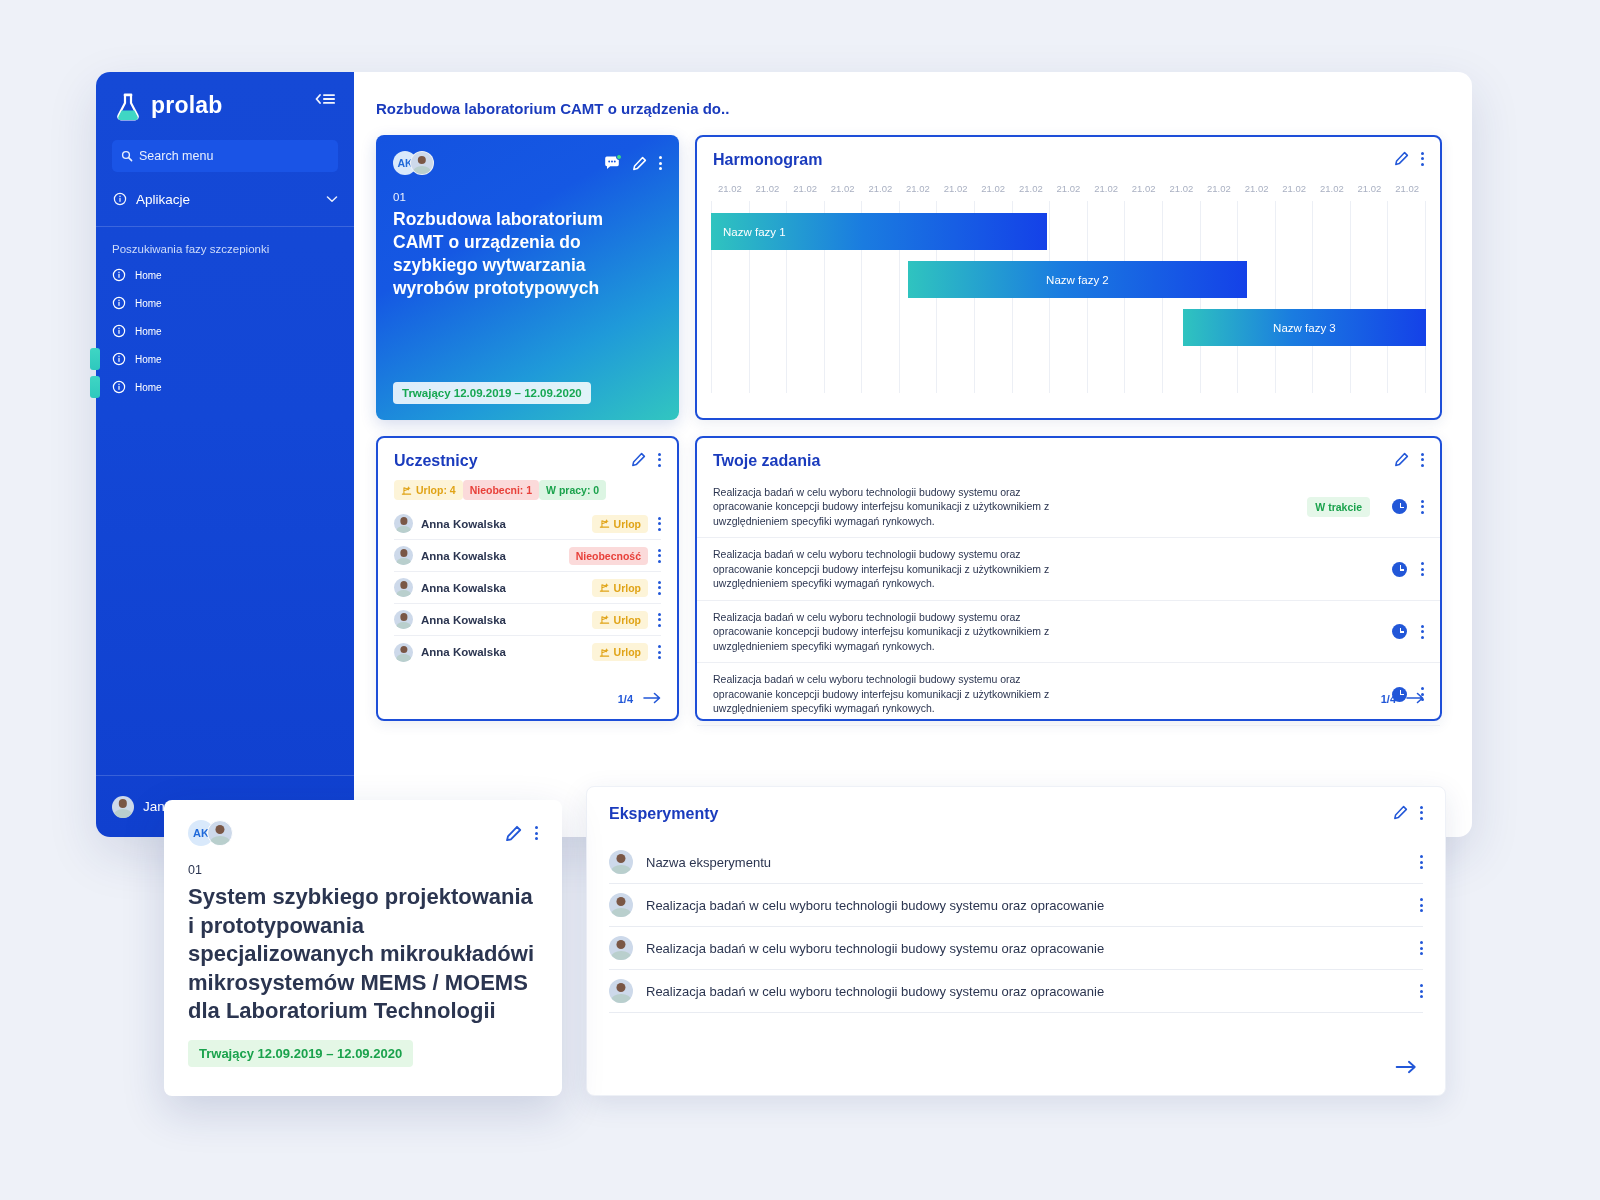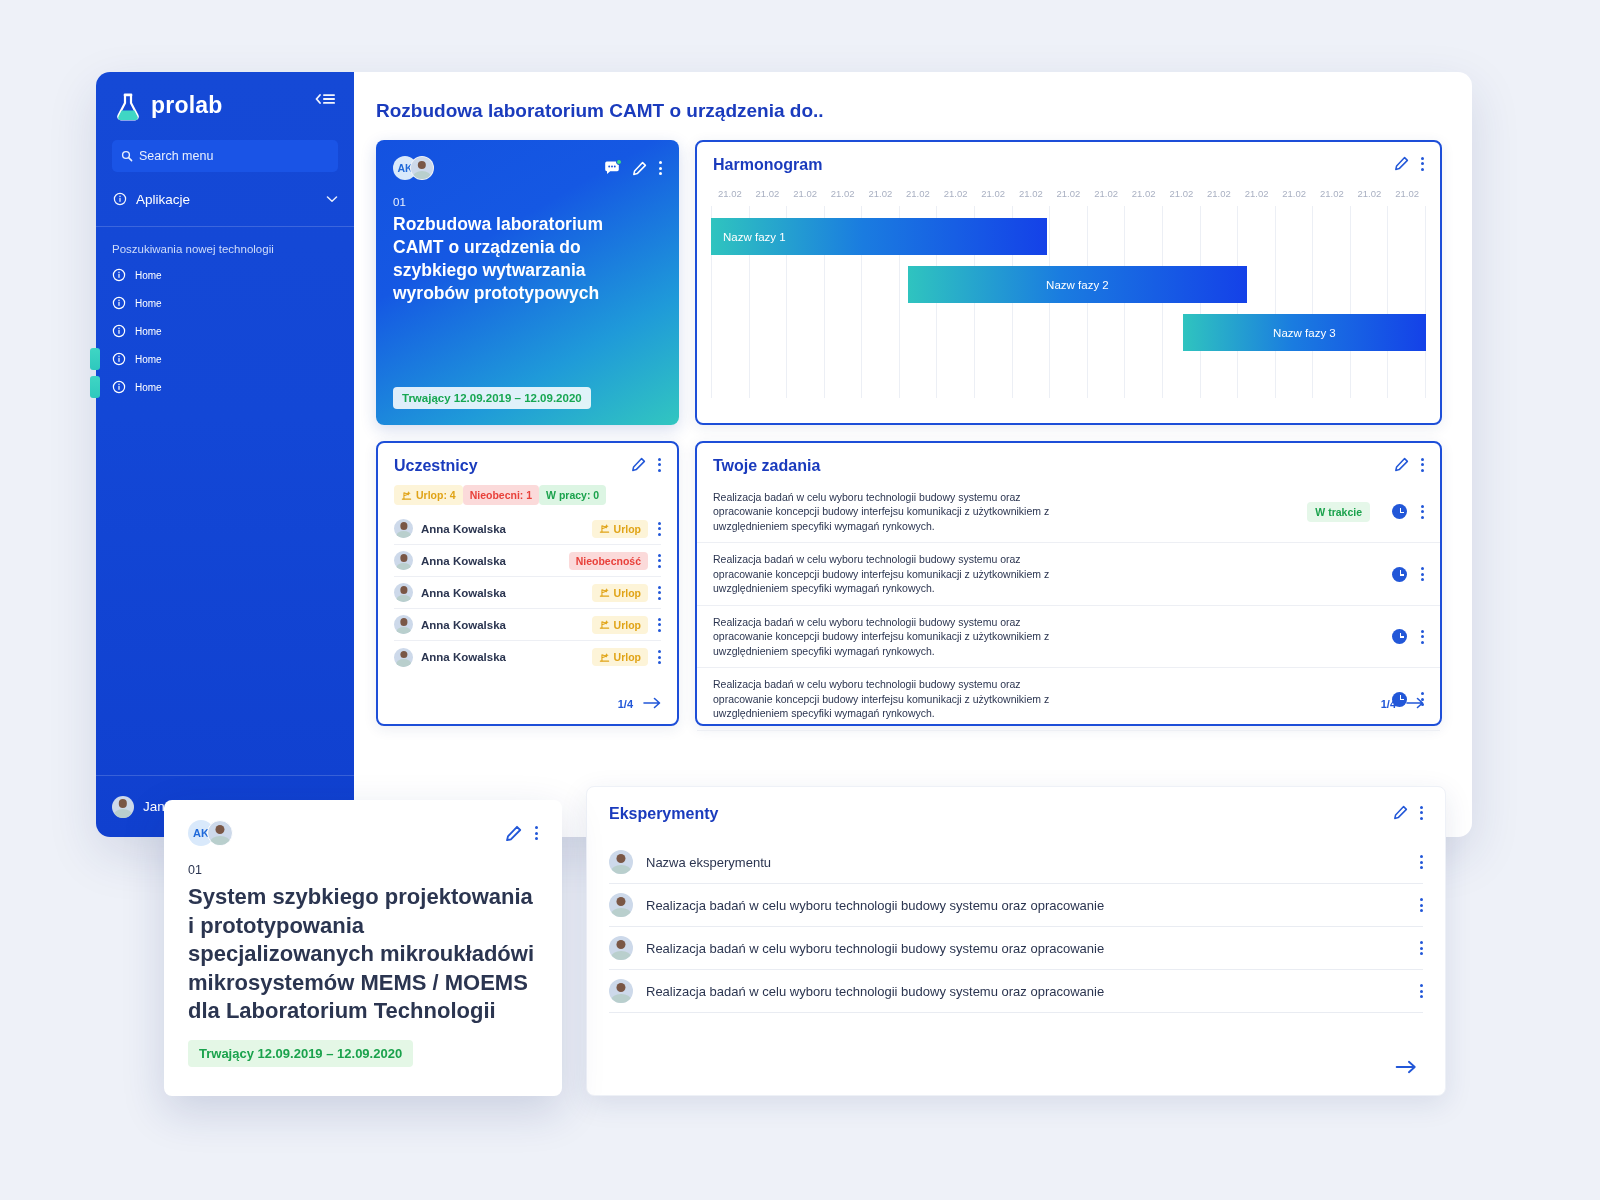--- a/index.html
+++ b/index.html
@@ -72,21 +72,21 @@
     width:38%; height:38%; border-radius:50%; background:#7a5746;
   }
   .avatar::before{
     content:""; position:absolute; left:50%; bottom:-14%; transform:translateX(-50%);
     width:82%; height:52%; border-radius:50% 50% 40% 40%; background:#b9cfcd;
   }
   .sb-user-name { font-size: 13.5px; margin-left: 9px; white-space: nowrap; }
 
   
   .main { flex:1; padding: 28px 30px 20px 22px; overflow:hidden; position:relative;}
-  .page-title { color:#1a3bbd; font-size: 19px; font-weight: 700; margin-bottom: 18px; }
+  .page-title { color:#1a3bbd; font-size: 15px; font-weight: 700; margin-bottom: 18px; }
 
   .grid-top { display:flex; gap: 16px; }
   .grid-bottom { display:flex; gap: 16px; margin-top: 16px; }
 
   
   .hero {
     width: 303px; height: 285px; border-radius: 8px;
     background: linear-gradient(150deg,#1452e0 0%,#1558e3 35%,#1f9ad9 72%,#32c6c0 100%);
     padding: 16px 17px; position:relative; color:#fff; flex:none;
     box-shadow: 0 5px 16px rgba(25,60,160,.18);
@@ -240,21 +240,21 @@
         <span>Aplikacje</span>
         <span class="chev">
           <svg width="12" height="8" viewBox="0 0 12 8">
               <path d="M1.5 2 L6 6.2 L10.5 2" fill="none" stroke="#fff" stroke-width="1.5" stroke-linecap="round" stroke-linejoin="round"></path>
             </svg>
         </span>
       </div>
     </div>
 
     <div class="sb-divider"></div>
-    <div class="sb-section-title">Poszukiwania nowej technologii</div>
+    <div class="sb-section-title">Poszukiwania fazy szczepionki</div>
 
     <div id="home-list">
         <div class="home-row">
           <span class="ico">
             <svg width="14" height="14" viewBox="0 0 14 14">
               <circle cx="7" cy="7" r="5.6" fill="none" stroke="#fff" stroke-width="1.2"></circle>
               <rect x="6.4" y="5.8" width="1.2" height="4" fill="#fff"></rect>
               <rect x="6.4" y="3.7" width="1.2" height="1.3" fill="#fff"></rect>
             </svg>
           </span>

